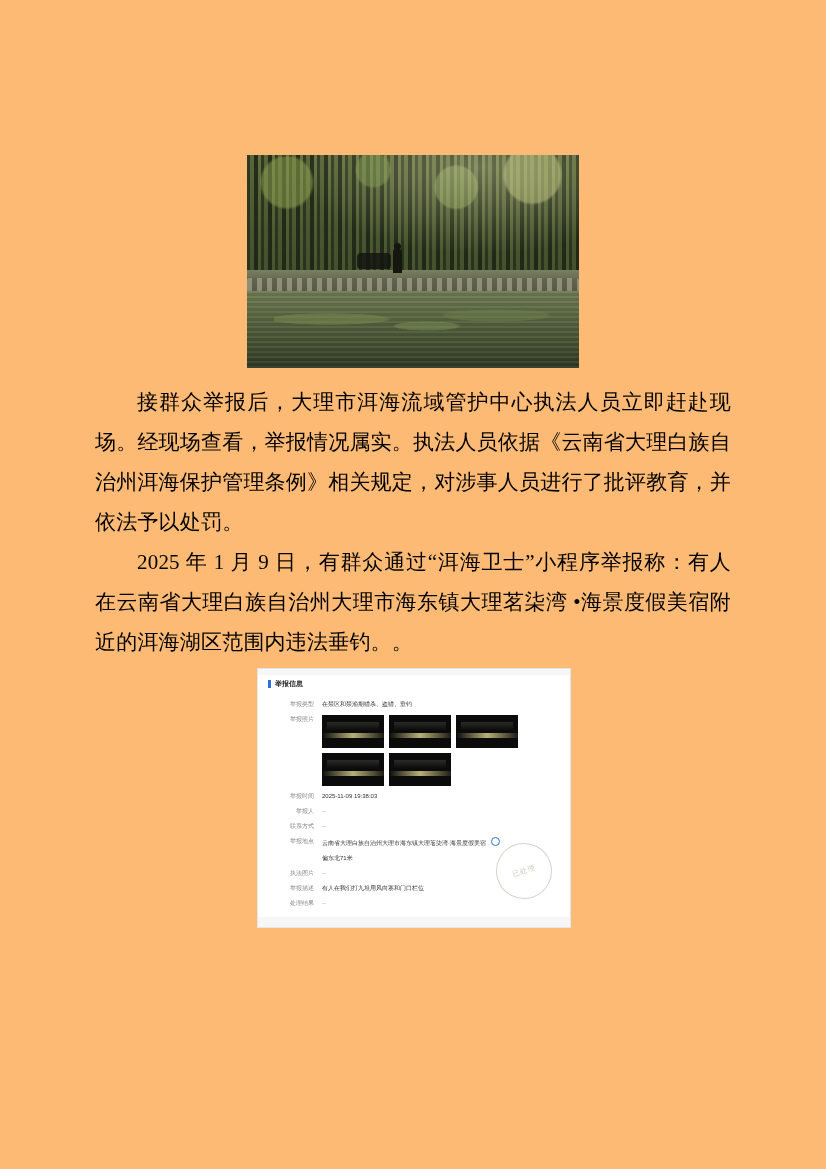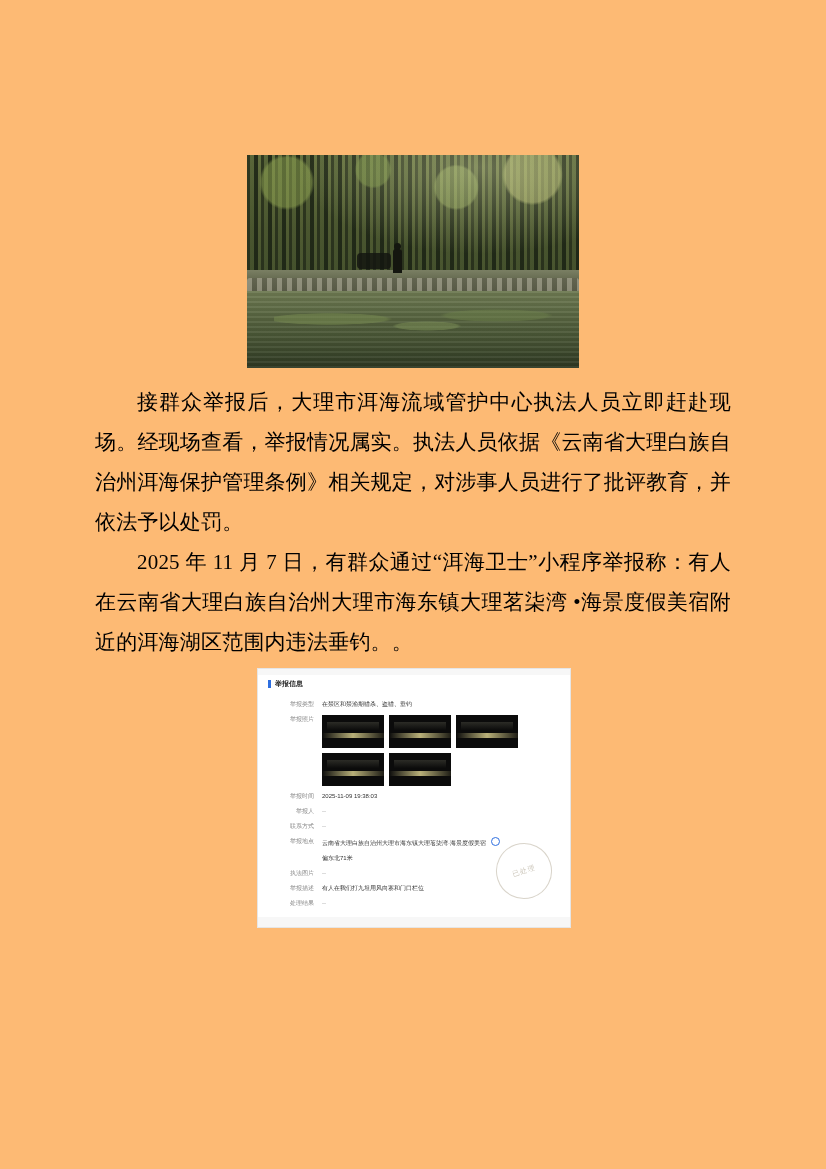--- a/index.html
+++ b/index.html
@@ -199,21 +199,21 @@
         <div class="p1-trees"></div>
         <div class="p1-bank"></div>
         <div class="p1-gear"></div>
         <div class="p1-person"></div>
         <div class="p1-water"></div>
       </div>
     </div>
 
     <div class="para-block">
       <p class="body indent">接群众举报后，大理市洱海流域管护中心执法人员立即赶赴现场。经现场查看，举报情况属实。执法人员依据《云南省大理白族自治州洱海保护管理条例》相关规定，对涉事人员进行了批评教育，并依法予以处罚。</p>
-      <p class="body indent">2025 年 11 月 7 日，有群众通过“洱海卫士”小程序举报称：有人在云南省大理白族自治州大理市海东镇大理茗柒湾 •海景度假美宿附近的洱海湖区范围内违法垂钓。。</p>
+      <p class="body indent">2025 年 1 月 9 日，有群众通过“洱海卫士”小程序举报称：有人在云南省大理白族自治州大理市海东镇大理茗柒湾 •海景度假美宿附近的洱海湖区范围内违法垂钓。。</p>
     </div>
 
     <div class="shot-wrap">
       <div class="shot">
 
         <div class="shot-title">
           <span class="bluebar"></span>
           <span>举报信息</span>
         </div>
 

